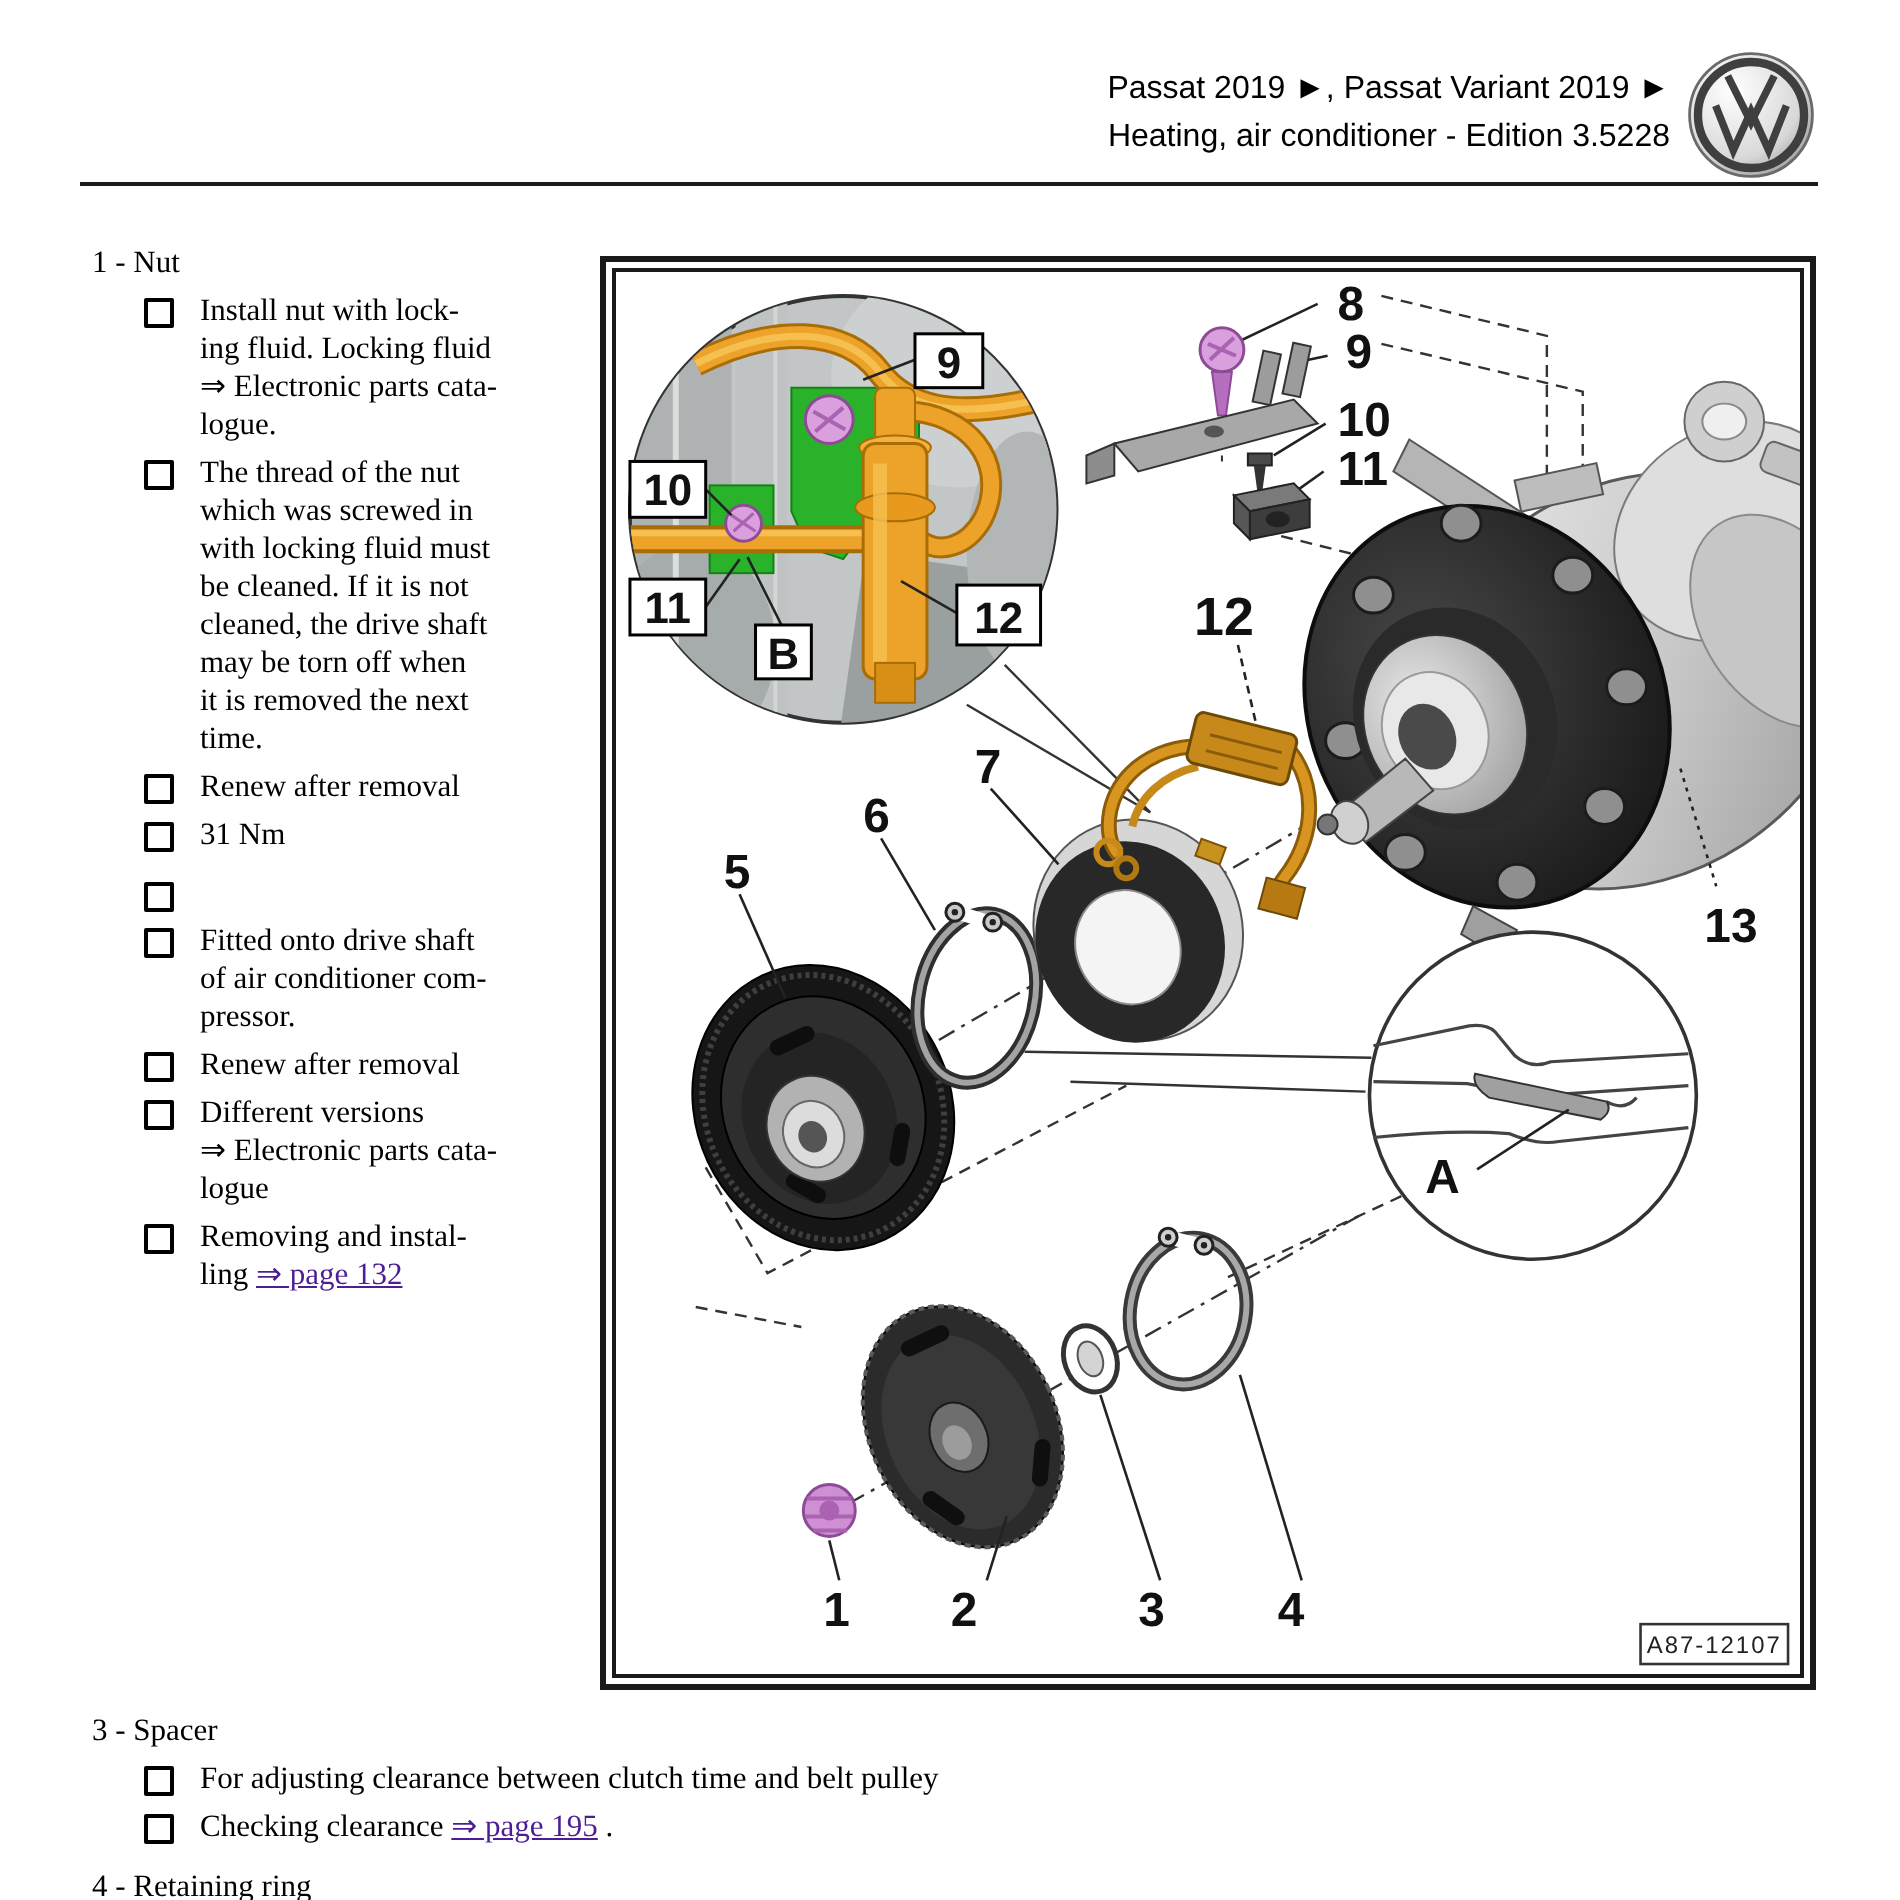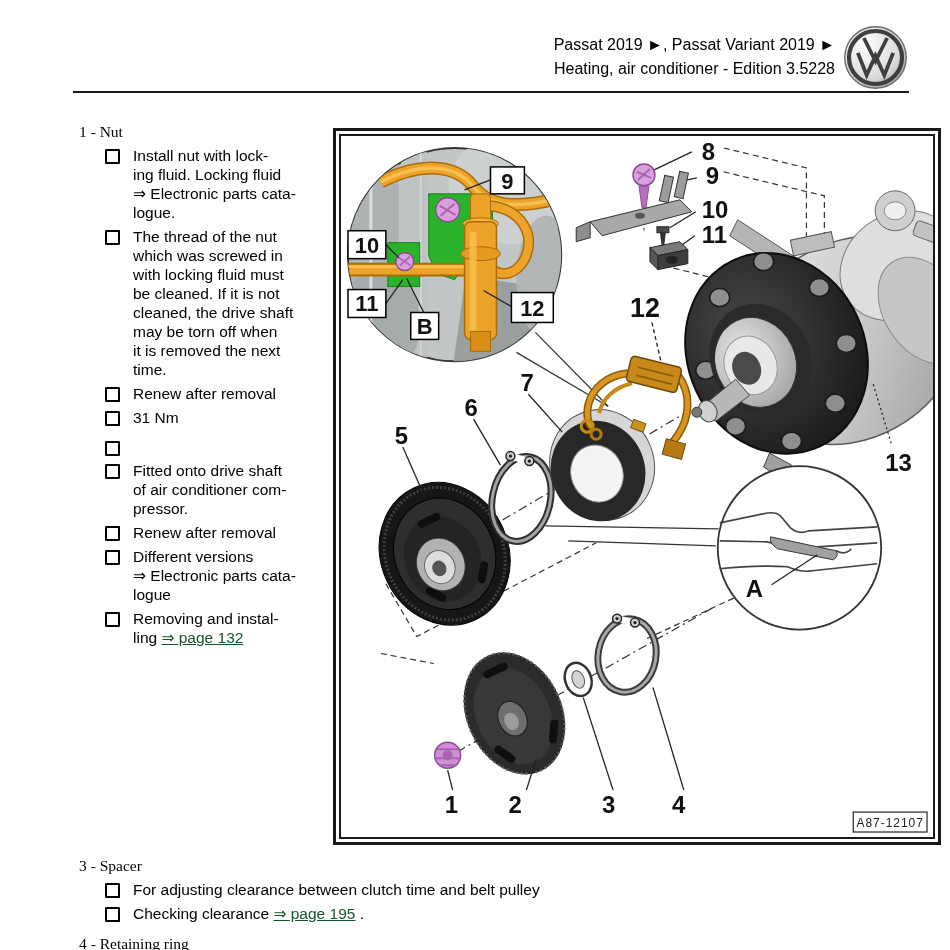--- a/index.html
+++ b/index.html
@@ -1,36 +1,36 @@
 <!DOCTYPE html>
 <html><head>
 <meta charset="utf-8">
 <style>
   html,body{margin:0;padding:0;background:#fff;}
   body{width:950px;height:950px;overflow:hidden;position:relative;
        font-family:"Liberation Sans","DejaVu Sans",sans-serif;color:#000;}
-  .page{position:absolute;inset:0;margin-left:33px;}
+  .page{position:absolute;inset:0;}
 
   
   .hdr-text{position:absolute;top:33px;right:115px;text-align:right;
             font-size:16px;line-height:24px;white-space:nowrap;}
   .vw-logo{position:absolute;top:24px;right:41px;width:67px;height:67px;}
   .hdr-rule{position:absolute;left:40px;right:41px;top:91px;border-top:2.2px solid #1a1a1a;}
 
   
   .col-left{position:absolute;left:46px;top:122px;width:252px;
             font-size:15.5px;line-height:19px;}
   .col-bottom{position:absolute;left:46px;top:856px;right:40px;
               font-size:15.5px;line-height:19px;}
   .sec-heading{margin:0;font-family:Liberation Serif, serif;}
   .sec + .sec{margin-top:11px;}
-  .item{display:flex;gap:13px;margin:5px 0 5px 26px;}
+  .item{display:flex;gap:13px;margin:5px 0 5px 26px;font-family:Liberation Serif, serif;}
   .cb{flex:none;width:11px;height:11px;border:2px solid #000;border-radius:1px;margin-top:3px;}
   .itx{white-space:pre-line;}
-  a.redlink{color:#14532d;text-decoration:underline;cursor:pointer;}
+  a.redlink{color:#4c1d95;text-decoration:underline;cursor:pointer;}
 
   
   .frame{position:absolute;left:300px;top:128px;width:608px;height:717px;
          border:3px solid #1a1a1a;padding:3px;box-sizing:border-box;}
   .frame-inner{width:100%;height:100%;border:2px solid #1a1a1a;box-sizing:border-box;}
   .frame-inner svg{display:block;width:100%;height:100%;}
 
   text.callout{font-family:"Liberation Sans","DejaVu Sans",sans-serif;
                font-weight:bold;fill:#111;}
 </style>

